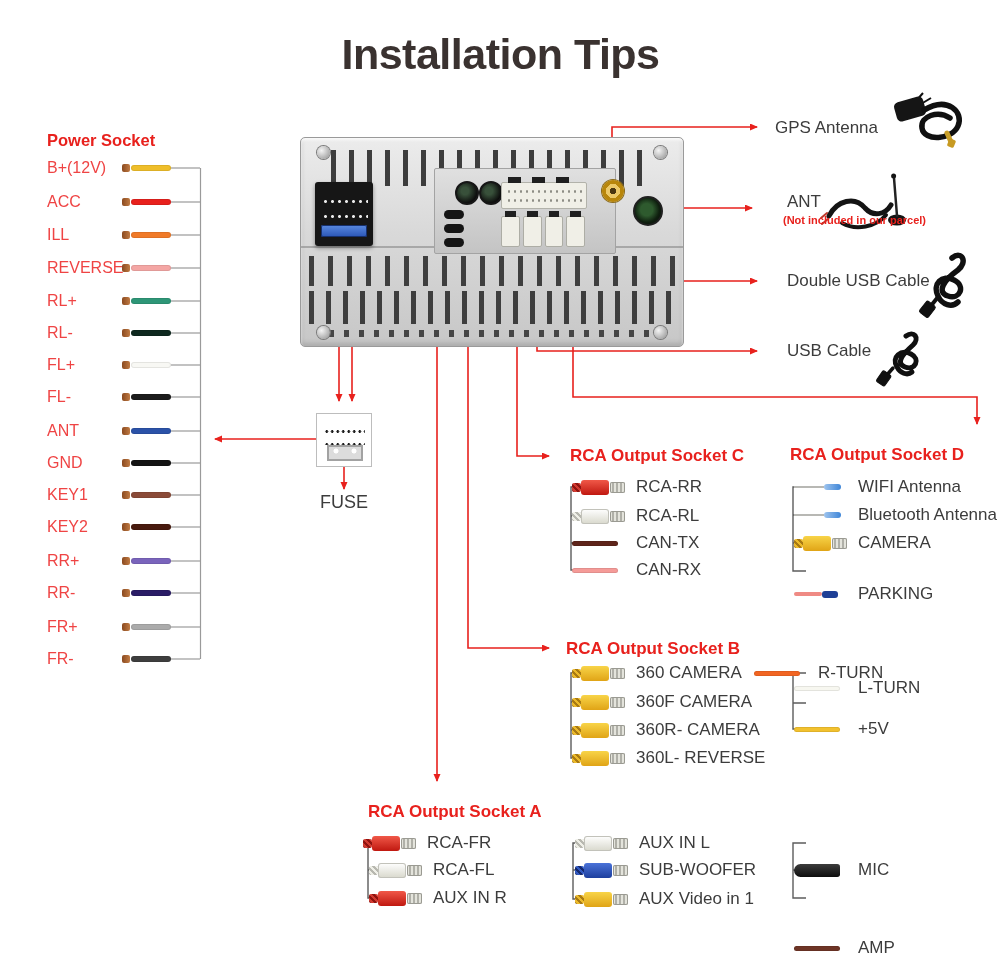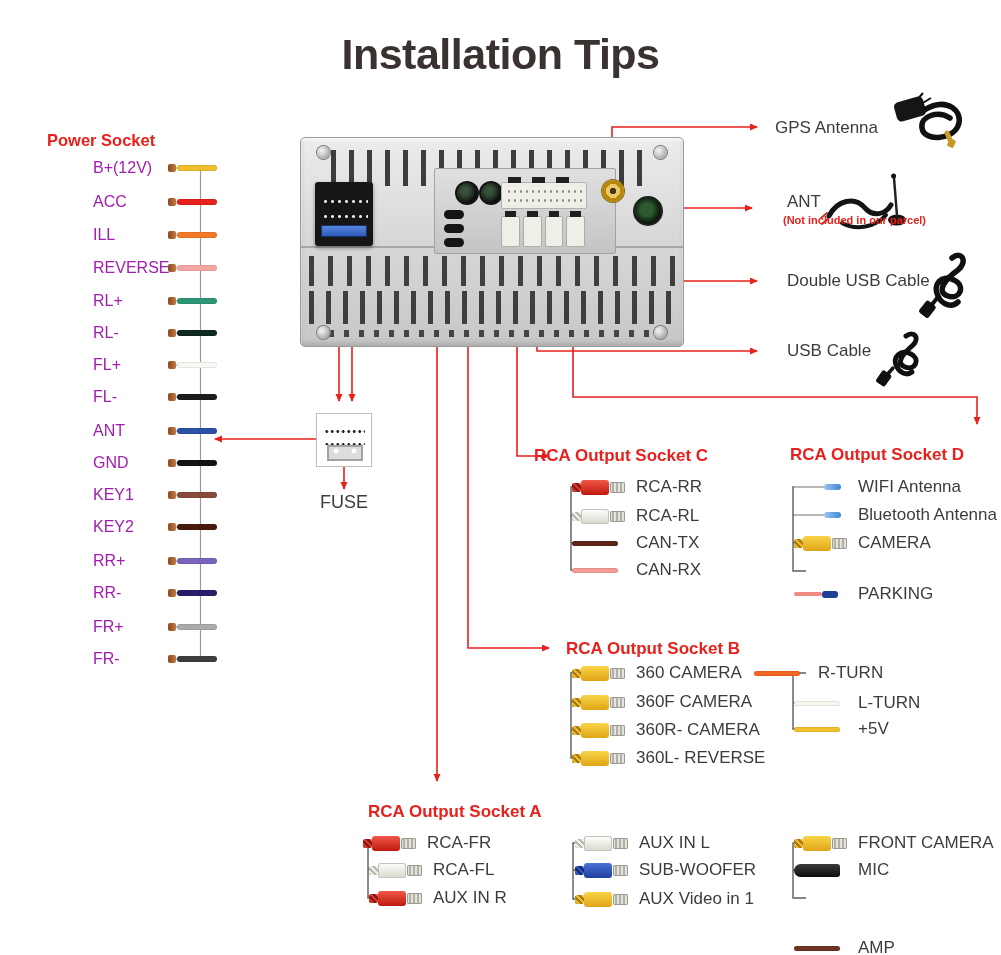--- a/index.html
+++ b/index.html
@@ -9,21 +9,21 @@
   svg.overlay{position:absolute;inset:0;pointer-events:none;}
 
   
   .title{position:absolute;left:0;right:0;top:30px;margin:0;text-align:center;
          font-size:43px;font-weight:800;letter-spacing:-0.5px;color:#3a3230;}
 
   
   .ps-heading{position:absolute;left:47px;top:140px;transform:translateY(-50%);
               font-size:16.5px;font-weight:700;color:#E8211D;}
   .prow{position:absolute;left:47px;display:flex;align-items:center;transform:translateY(-50%);}
-  .plabel{width:75px;font-size:16px;color:#a21caf;white-space:nowrap;margin-left:46px;}
+  .plabel{width:75px;font-size:16px;color:#ef4444;white-space:nowrap;}
   .pwire{display:flex;align-items:center;}
   .ptip{width:8px;height:8px;border-radius:2px;background:linear-gradient(90deg,#8a4a20,#c07a42);}
   .pbar{width:40px;height:6px;border-radius:3px;margin-left:1px;
         box-shadow:inset 0 0 0 1px rgba(0,0,0,.08);}
 
   
   .unit{position:absolute;left:300px;top:137px;width:382px;height:208px;
         background:linear-gradient(180deg,#ececec 0%,#d9d9d9 45%,#c7c7c7 100%);
         border:1px solid #9a9a9a;border-radius:5px;
         box-shadow:inset 0 2px 3px rgba(255,255,255,.8), inset 0 -3px 5px rgba(0,0,0,.15);}
@@ -360,21 +360,21 @@
       <i class="fholder"></i>
     </div>
   <div class="fuse-label">FUSE</div>
 
   <div class="acc-label" style="left:775px;top:128px">GPS Antenna</div>
   <div class="acc-label" style="left:787px;top:202px">ANT</div>
   <div class="acc-note" style="left:783px;top:220px">(Not included in our parcel)</div>
   <div class="acc-label" style="left:787px;top:281px">Double USB Cable</div>
   <div class="acc-label" style="left:787px;top:351px">USB Cable</div>
 
-  <div class="gheading" style="left:534px;top:456px">RCA Output Socket C</div>
+  <div class="gheading" style="left:570px;top:456px">RCA Output Socket C</div>
   <div class="srow" style="left:572px;top:487px">
       <span class="conn rca red">
         <i class="c1"></i>
         <i class="c2"></i>
         <i class="c3"></i>
       </span>
       <span class="slabel">RCA-RR</span>
     </div>
   <div class="srow" style="left:572px;top:516px">
       <span class="conn rca white">
@@ -461,21 +461,21 @@
       </span>
       <span class="slabel">360L- REVERSE</span>
     </div>
 
   <div class="srow" style="left:754px;top:673px">
       <span class="conn wirebar">
         <i class="wbar" style="background: rgb(242, 101, 34);"></i>
       </span>
       <span class="slabel">R-TURN</span>
     </div>
-  <div class="srow" style="left:794px;top:703px">
+  <div class="srow" style="left:794px;top:688px">
       <span class="conn wirebar">
         <i class="wbar" style="background: rgb(247, 247, 240);"></i>
       </span>
       <span class="slabel">L-TURN</span>
     </div>
   <div class="srow" style="left:794px;top:729px">
       <span class="conn wirebar">
         <i class="wbar" style="background: rgb(242, 193, 46);"></i>
       </span>
       <span class="slabel">+5V</span>
@@ -525,28 +525,20 @@
     </div>
   <div class="srow" style="left:575px;top:899px">
       <span class="conn rca yellow">
         <i class="c1"></i>
         <i class="c2"></i>
         <i class="c3"></i>
       </span>
       <span class="slabel">AUX Video in 1</span>
     </div>
 
-  <div class="srow" style="left:794px;top:843px">
-      <span class="conn rca yellow">
-        <i class="c1"></i>
-        <i class="c2"></i>
-        <i class="c3"></i>
-      </span>
-      <span class="slabel">FRONT CAMERA</span>
-    </div>
   <div class="srow" style="left:794px;top:870px">
       <span class="conn micw">
         <i class="mbody"></i>
       </span>
       <span class="slabel">MIC</span>
     </div>
   <div class="srow" style="left:794px;top:948px">
       <span class="conn wirebar">
         <i class="wbar" style="background: rgb(110, 53, 38);"></i>
       </span>

